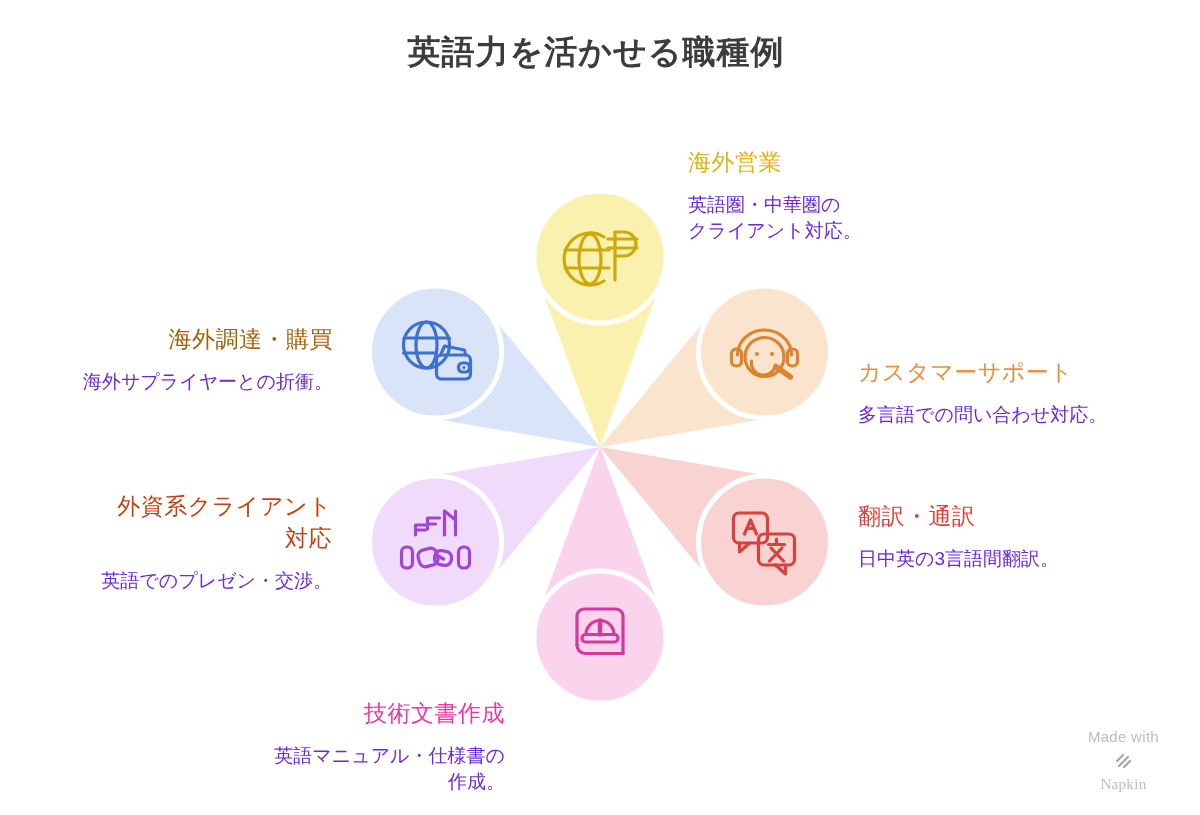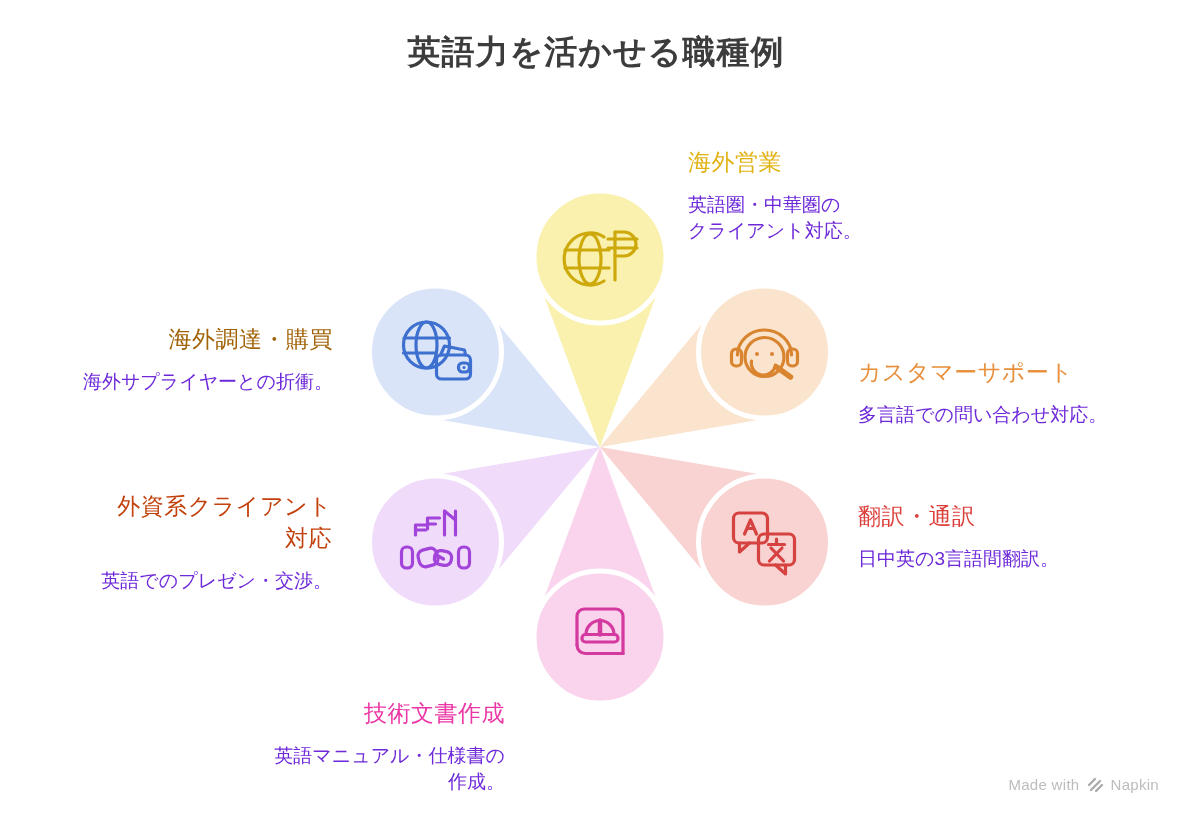--- a/index.html
+++ b/index.html
@@ -19,21 +19,21 @@
   .pt-sales{left:688px;top:146px;}
   .pt-support{left:858px;top:336px;margin-top:20px;}
   .pt-translation{left:858px;top:500px;}
   .pt-technical{right:687px;top:660px;margin-top:37px;}
   .pt-foreign{right:860px;top:490px;}
   .pt-procurement{right:859px;top:323px;}
   .watermark{
     position:absolute;right:33px;bottom:22px;display:flex;align-items:center;gap:7px;
     font-size:15px;letter-spacing:0.3px;
   }
-  .watermark .brand{font-weight:500;}
+  .watermark .brand{font-weight:500;font-family:Liberation Serif, serif;}
 </style>
 </head>
 <body>
 
 <div class="canvas">
 
   <div class="title" style="color: rgb(60, 60, 60);">英語力を活かせる職種例</div>
 
   <svg class="flower" width="1200" height="815" viewBox="0 0 1200 815">
 
@@ -155,21 +155,21 @@
     </div>
   </div>
 
   <div class="pt pt-procurement align-right">
     <div class="heading" style="color: #a16207;">海外調達・購買</div>
     <div class="desc">
       <div>海外サプライヤーとの折衝。</div>
     </div>
   </div>
 
-  <div class="watermark" style="color: rgb(189, 189, 189);">
+  <div class="watermark" style="color: rgb(189, 189, 189); flex-direction: column;">
     <span>Made with</span>
     <svg width="17" height="17" viewBox="0 0 17 17" fill="none" stroke-width="2.4" stroke-linecap="round" stroke="#ABABAB">
       <path d="M 2,9 L 8,3"></path>
       <path d="M 4,14 L 13,5"></path>
       <path d="M 9,15 L 15,9"></path>
     </svg>
     <span class="brand">Napkin</span>
   </div>
 
 </div>

